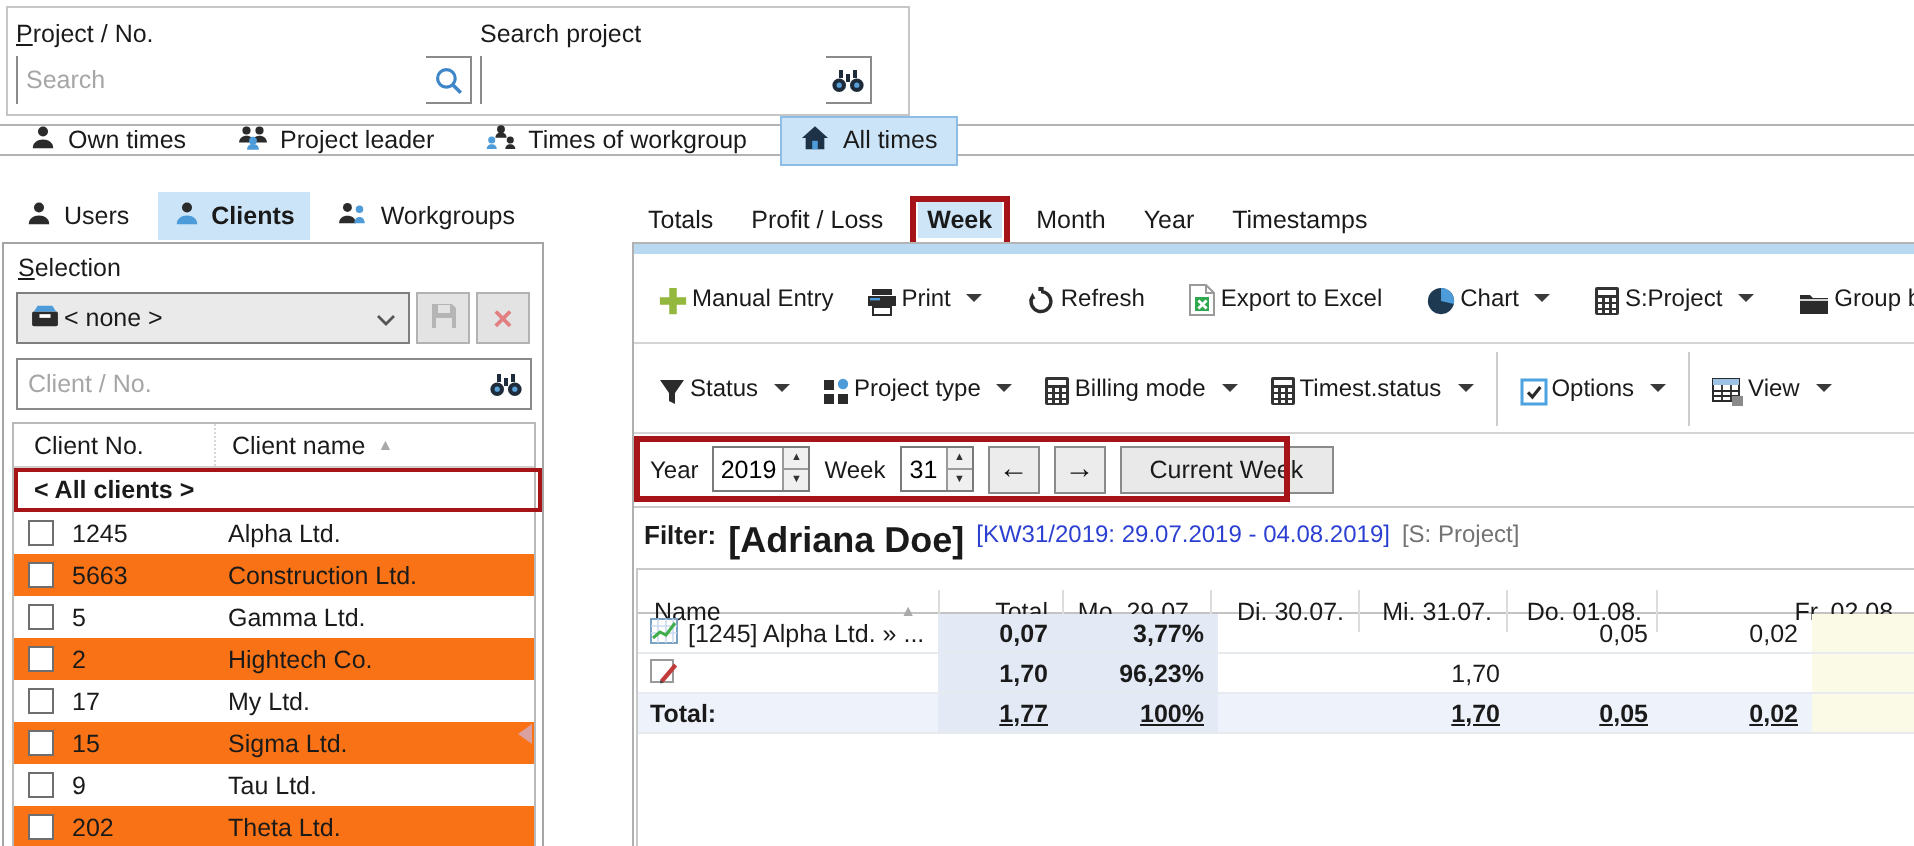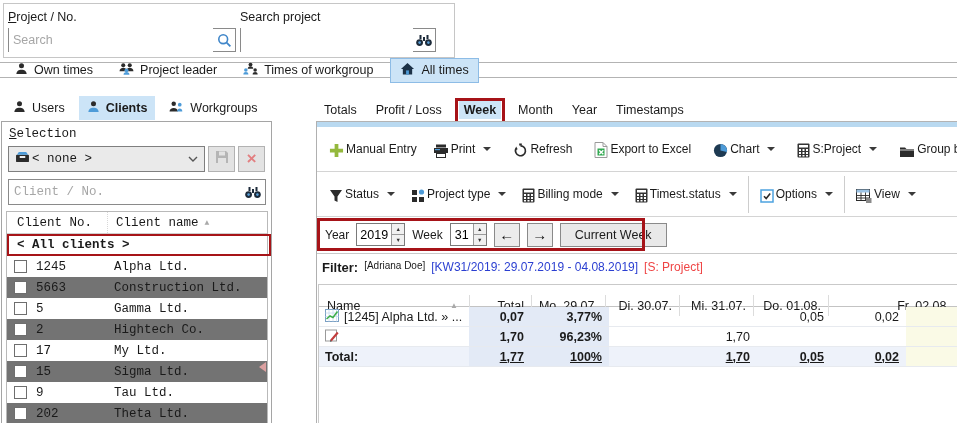--- a/index.html
+++ b/index.html
@@ -27,39 +27,39 @@
   .mtab { display:flex; align-items:center; gap:6px; padding:3px 9px; font-size:12.5px; cursor:default; }
   .mtab.active { background:#cce4f7; border:1px solid #8dbce6; }
 
   
   .left-tabs { position:absolute; left:0; top:95px; height:26px; display:flex; align-items:center; padding-left:5px; gap:6px; }
   .ltab { display:flex; align-items:center; gap:6px; padding:4px 8px; font-size:12.5px; }
   .ltab.active { background:#cce4f7; font-weight:bold; }
 
   
   .left-panel { position:absolute; left:1px; top:121px; width:271px; height:302px;
-    border:1px solid #a5a5a5; border-bottom:none; background:#fff;font-family:Liberation Mono, monospace; }
+    border:1px solid #a5a5a5; border-bottom:none; background:#fff; }
   .sel-lbl { position:absolute; left:7px; top:5px; font-size:12.5px; }
   .combo-row { position:absolute; left:6px; top:24px; right:6px; height:26px; display:flex; gap:3px; }
   .combo { flex:1; border:1px solid #7f7f7f; background:#eaeaea; display:flex; align-items:center; gap:2px; padding:0 6px; }
   .combo .val { flex:1; font-size:12.5px; }
   .ibtn { width:27px; height:26px; border:1px solid #b2b2b2; background:#e3e3e3; display:flex; align-items:center; justify-content:center; }
   .xglyph { color:#e27f81; font-size:17px; font-weight:bold; line-height:1; }
   .client-filter-row { position:absolute; left:6px; top:57px; right:5px; height:26px; border:1px solid #8a8a8a; display:flex; align-items:center; }
   .client-filter-row input { border:none; outline:none; flex:1; padding:0 5px; font-size:12.5px; font-family:inherit; min-width:0;}
   .client-filter-row input::placeholder { color:#a6a6a6; }
 
   .client-list { position:absolute; left:4px; top:89px; right:3px; bottom:0; border:1px solid #b9b9b9; border-bottom:none; background:#fff; }
   .cl-head { height:22px; display:flex; align-items:center; border-bottom:1px solid #cfcfcf; font-size:12.5px; }
   .cl-head .h1 { width:100px; padding-left:10px; }
   .cl-head .h2 { flex:1; border-left:1px dotted #d8d8d8; padding-left:8px; height:100%; display:flex; align-items:center; gap:6px; }
   .sort-asc { color:#a9a9a9; font-size:8px; }
   .cl-body { position:relative; }
   .client-row { height:21px; display:flex; align-items:center; font-size:12.5px; }
-  .client-row.alt { background:#737373; }
+  .client-row.alt { background:#f97316; }
   .cb { width:13px; height:13px; border:1px solid #6e6e6e; background:#fff; margin-left:7px; flex:0 0 13px; }
   .cno { width:79px; padding-left:9px; }
   .cname { flex:1; padding-left:8px; }
   .all-row { position:relative; height:22px; display:flex; align-items:center; font-weight:bold; font-size:12.5px; padding-left:10px; }
   .rb-all { position:absolute; left:0; top:0; width:264px; height:22px; border:2px solid #a61418; pointer-events:none; }
   .pink-marker { position:absolute; right:1px; top:150px; width:0; height:0;
     border-top:5px solid transparent; border-bottom:5px solid transparent; border-right:7px solid #dba0a0; }
 
   
   .vline { position:absolute; left:316px; top:121px; bottom:0; width:1px; background:#b0b0b0; }
@@ -88,23 +88,23 @@
   .spin-btns { width:13px; display:flex; flex-direction:column; border-left:1px solid #9a9a9a; }
   .spin-btns span { flex:1; font-size:5.5px; line-height:10px; text-align:center; background:#f0f0f0; color:#333; }
   .spin-btns span + span { border-top:1px solid #9a9a9a; }
   .navbtn { width:26px; height:24px; border:1px solid #8a8a8a; background:#ececec; font-size:15px; font-weight:bold; color:#111;
     display:flex; align-items:center; justify-content:center; line-height:1; }
   .cwbtn { height:24px; border:1px solid #8a8a8a; background:#e9e9e9; padding:0 14px; font-size:12.5px; display:flex; align-items:center; }
 
   
   .filter-line { position:absolute; left:322px; top:260px; height:18px; display:flex; align-items:flex-start; gap:6px; white-space:nowrap; }
   .flt-label { font-weight:bold; font-size:13px; }
-  .flt-user { font-size:10px; }
+  .flt-user { font-size:18px;font-weight:bold; }
   .flt-range { font-size:12px; color:#2b3fd1; }
-  .flt-scope { font-size:12px; color:#ef4444; }
+  .flt-scope { font-size:12px; color:#737373; }
 
   
   .results { position:absolute; left:318px; top:284px; right:0; bottom:0; border-top:1px solid #c9c9c9; border-left:1px solid #c9c9c9; background:#fff; }
   .r-head { display:flex; height:22px; border-bottom:1px solid #c3c3c3; align-items:center; }
   .r-head .hc { height:100%; display:flex; align-items:center; justify-content:flex-end; padding-right:7px; border-left:1px solid #dcdcdc; font-size:12.5px;margin-top:20px; }
   .r-head .hc:first-child { border-left:none; justify-content:flex-start; padding-left:8px; }
   .c-name { width:150px; } .c-total { width:62px; } .c-pct { width:78px; }
   .c-d0 { width:74px; } .c-d1 { width:74px; } .c-d2 { width:74px; } .c-d3 { width:75px; } .c-d4 { flex:1; }
   .hname-inner { flex:1; display:flex; align-items:center; justify-content:space-between; padding-right:4px; }
   .r-row { display:flex; height:20px; align-items:center; border-bottom:1px solid #e7eaef; font-size:12.5px; }

